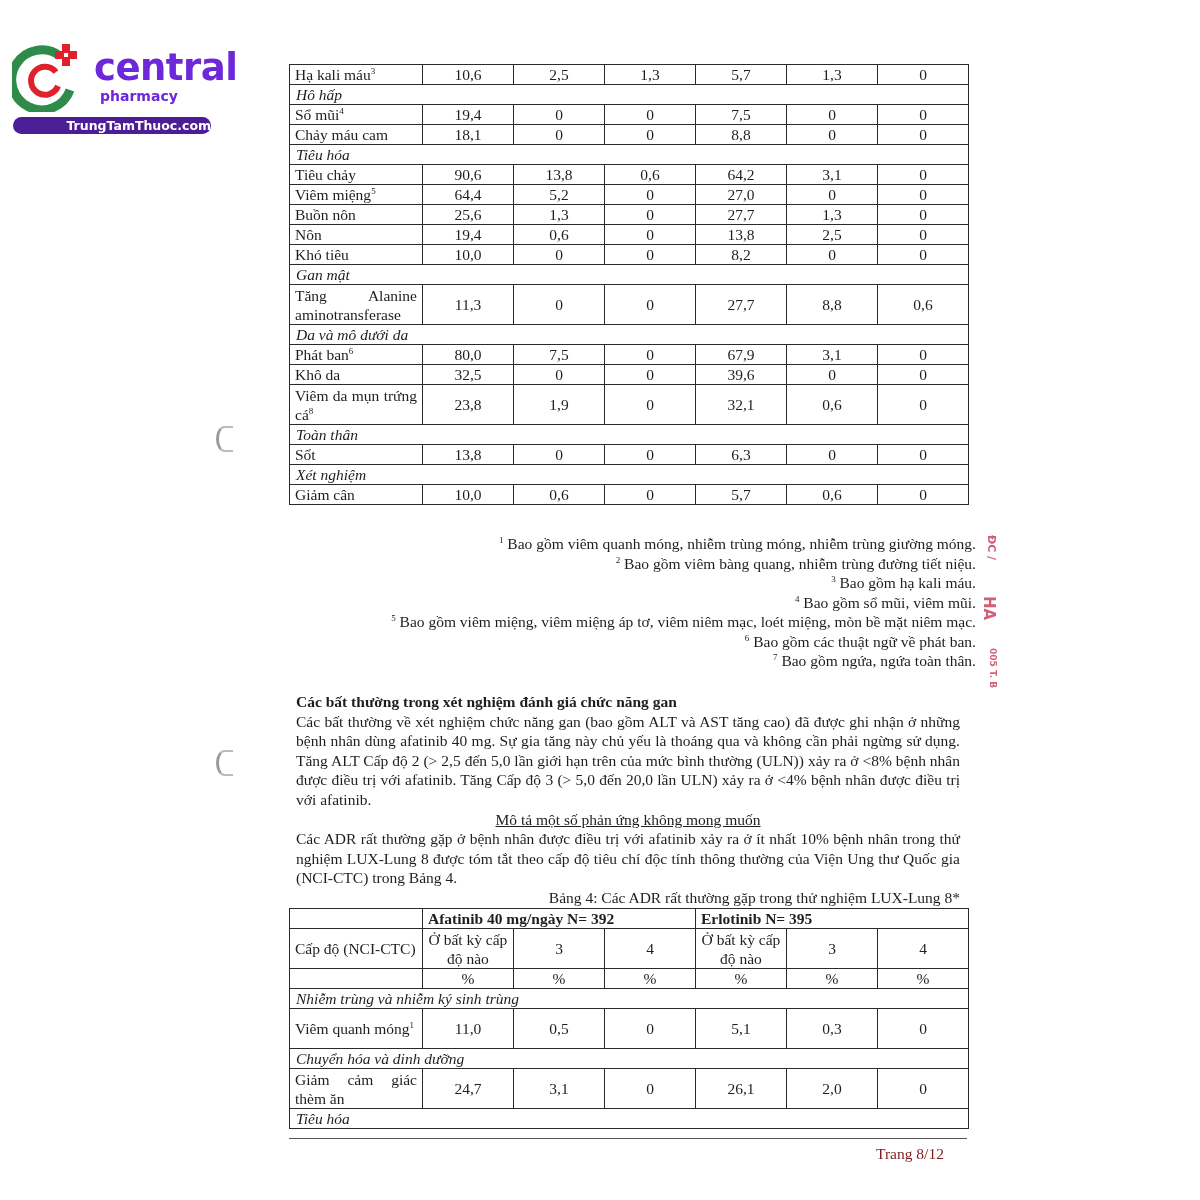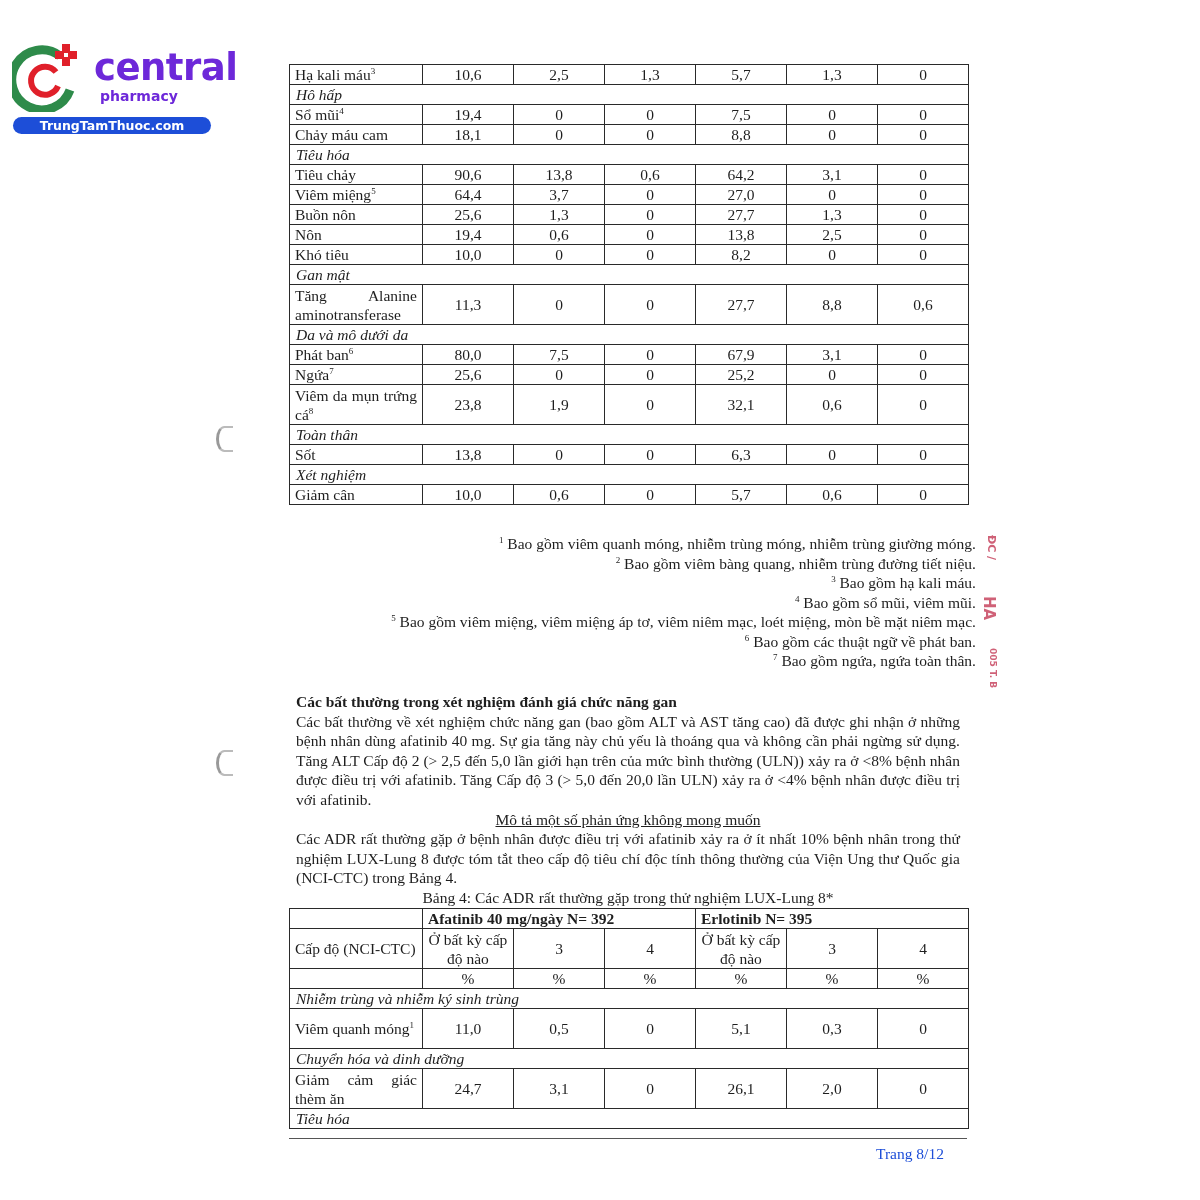--- a/index.html
+++ b/index.html
@@ -4,42 +4,42 @@
 <style>
   html, body { margin: 0; padding: 0; }
   body {
     width: 1200px; height: 1200px; background: #ffffff; position: relative; overflow: hidden;
     font-family: "Liberation Serif", "DejaVu Serif", serif; color: #1e1e1e;
   }
   .logo { position: absolute; left: 10px; top: 38px; width: 205px; height: 100px; }
   .logo-mark { position: absolute; left: 2px; top: 2px; width: 72px; height: 72px; }
   .logo-central { position: absolute; left: 84px; top: 8px; font-family: "DejaVu Sans", sans-serif; font-weight: bold; font-size: 37px; color: #6d28d9; letter-spacing: -0.5px; text-align: right; }
   .logo-pharmacy { position: absolute; left: 90px; top: 50px; font-family: "DejaVu Sans", sans-serif; font-weight: bold; font-size: 14px; color: #6d28d9; }
-  .logo-banner { position: absolute; left: 3px; top: 79px; width: 198px; height: 17px; background: #1d4ed8; border-radius: 9px; color: #fff; font-family: "DejaVu Sans", sans-serif; font-weight: bold; font-size: 12.5px; text-align: center; line-height: 17px; }
+  .logo-banner { position: absolute; left: 3px; top: 79px; width: 198px; height: 17px; background: #4c1d95; border-radius: 9px; color: #fff; font-family: "DejaVu Sans", sans-serif; font-weight: bold; font-size: 12.5px; text-align: right; line-height: 17px; }
 
   .punch { position: absolute; width: 14px; height: 22px; border-left: 3px solid #999; border-radius: 50% 0 0 50%; border-top: 2px solid #bbb; border-bottom: 2px solid #bbb; border-right: none; }
   .stamp { position: absolute; left: 998px; color: #c43a56; font-family: "DejaVu Sans", sans-serif; font-weight: bold; font-size: 11px; transform: rotate(90deg); transform-origin: left top; opacity: 0.8; }
 
   table.adr { position: absolute; border-collapse: collapse; table-layout: fixed; font-size: 15.5px; padding-left: 12px; }
   table.adr td { border: 1px solid #2a2a2a; padding: 0 5px; height: 19px; line-height: 19px; vertical-align: middle; }
   table.adr td.num { text-align: center; }
   table.adr td.cat { font-style: italic; padding-left: 6px; }
   table.adr td.lbl { text-align: justify; text-align-last: left; line-height: 19px; }
   table.adr tr.tall td { height: 39px; }
   sup { font-size: 9px; line-height: 0; }
   .hdr-bold { font-weight: bold; }
 
   .notes { position: absolute; left: 296px; top: 534px; width: 680px; font-size: 15.5px; line-height: 19.5px; text-align: right; }
   .notes div { white-space: nowrap; }
   .body { position: absolute; left: 296px; width: 664px; font-size: 15.5px; line-height: 19.6px; text-align: justify; }
   .body .h { font-weight: bold; text-align: left; }
   .body .u { text-decoration: underline; text-align: center; }
 
   .footer-line { position: absolute; left: 289px; top: 1138px; width: 678px; height: 1px; background: #555; }
-  .page-num { position: absolute; left: 876px; top: 1145px; font-size: 15.5px; color: #1d4ed8; }
+  .page-num { position: absolute; left: 876px; top: 1145px; font-size: 15.5px; color: #7f1d1d; }
 </style>
 </head>
 <body>
 
 <div class="logo">
   <svg class="logo-mark" viewBox="0 0 72 72">
     <path d="M48 16 A 30 30 0 1 0 58 50" fill="none" stroke="#2e8b4a" stroke-width="9" stroke-linecap="butt"></path>
     <path d="M44 32 A 14 14 0 1 0 46 46" fill="none" stroke="#e0202a" stroke-width="6"></path>
     <rect x="50" y="4" width="8" height="22" fill="#e0202a"></rect>
     <rect x="43" y="11" width="22" height="8" fill="#e0202a"></rect>
@@ -106,21 +106,21 @@
         <td class="num">90,6</td>
         <td class="num">13,8</td>
         <td class="num">0,6</td>
         <td class="num">64,2</td>
         <td class="num">3,1</td>
         <td class="num">0</td>
       </tr>
       <tr>
         <td class="lbl"><span>Viêm miệng</span><sup>5</sup></td>
         <td class="num">64,4</td>
-        <td class="num">3,7</td>
+        <td class="num">5,2</td>
         <td class="num">0</td>
         <td class="num">27,0</td>
         <td class="num">0</td>
         <td class="num">0</td>
       </tr>
       <tr>
         <td class="lbl"><span>Buồn nôn</span></td>
         <td class="num">25,6</td>
         <td class="num">1,3</td>
         <td class="num">0</td>
@@ -164,25 +164,25 @@
       <tr>
         <td class="lbl"><span>Phát ban</span><sup>6</sup></td>
         <td class="num">80,0</td>
         <td class="num">7,5</td>
         <td class="num">0</td>
         <td class="num">67,9</td>
         <td class="num">3,1</td>
         <td class="num">0</td>
       </tr>
       <tr>
-        <td class="lbl"><span>Ngứa</span><sup>7</sup></td>
-        <td class="num">25,6</td>
-        <td class="num">0</td>
-        <td class="num">0</td>
-        <td class="num">25,2</td>
+        <td class="lbl"><span>Khô da</span></td>
+        <td class="num">32,5</td>
+        <td class="num">0</td>
+        <td class="num">0</td>
+        <td class="num">39,6</td>
         <td class="num">0</td>
         <td class="num">0</td>
       </tr>
       <tr class="tall">
         <td class="lbl"><span>Viêm da mụn trứng cá</span><sup>8</sup></td>
         <td class="num">23,8</td>
         <td class="num">1,9</td>
         <td class="num">0</td>
         <td class="num">32,1</td>
         <td class="num">0,6</td>
@@ -223,21 +223,21 @@
     <div><sup>5</sup> <span>Bao gồm viêm miệng, viêm miệng áp tơ, viêm niêm mạc, loét miệng, mòn bề mặt niêm mạc.</span></div>
     <div><sup>6</sup> <span>Bao gồm các thuật ngữ về phát ban.</span></div>
     <div><sup>7</sup> <span>Bao gồm ngứa, ngứa toàn thân.</span></div>
   </div>
 
 <div class="body" style="top:692px;">
   <div class="h">Các bất thường trong xét nghiệm đánh giá chức năng gan</div>
   <div>Các bất thường về xét nghiệm chức năng gan (bao gồm ALT và AST tăng cao) đã được ghi nhận ở những bệnh nhân dùng afatinib 40 mg. Sự gia tăng này chủ yếu là thoáng qua và không cần phải ngừng sử dụng. Tăng ALT Cấp độ 2 (&gt; 2,5 đến 5,0 lần giới hạn trên của mức bình thường (ULN)) xảy ra ở &lt;8% bệnh nhân được điều trị với afatinib. Tăng Cấp độ 3 (&gt; 5,0 đến 20,0 lần ULN) xảy ra ở &lt;4% bệnh nhân được điều trị với afatinib.</div>
   <div class="u">Mô tả một số phản ứng không mong muốn</div>
   <div>Các ADR rất thường gặp ở bệnh nhân được điều trị với afatinib xảy ra ở ít nhất 10% bệnh nhân trong thử nghiệm LUX-Lung 8 được tóm tắt theo cấp độ tiêu chí độc tính thông thường của Viện Ung thư Quốc gia (NCI-CTC) trong Bảng 4.</div>
-  <div style="text-align:center; white-space:nowrap;">Bảng 4: Các ADR rất thường gặp trong thử nghiệm LUX-Lung 8*</div>
+  <div style="text-align:right; white-space:nowrap;">Bảng 4: Các ADR rất thường gặp trong thử nghiệm LUX-Lung 8*</div>
 </div>
 
 <table class="adr" style="left:289px; top:908px; width:679px;">
   <colgroup>
     <col style="width:133px">
       <col style="width:91px">
       <col style="width:91px">
       <col style="width:91px">
       <col style="width:91px">
       <col style="width:91px">

